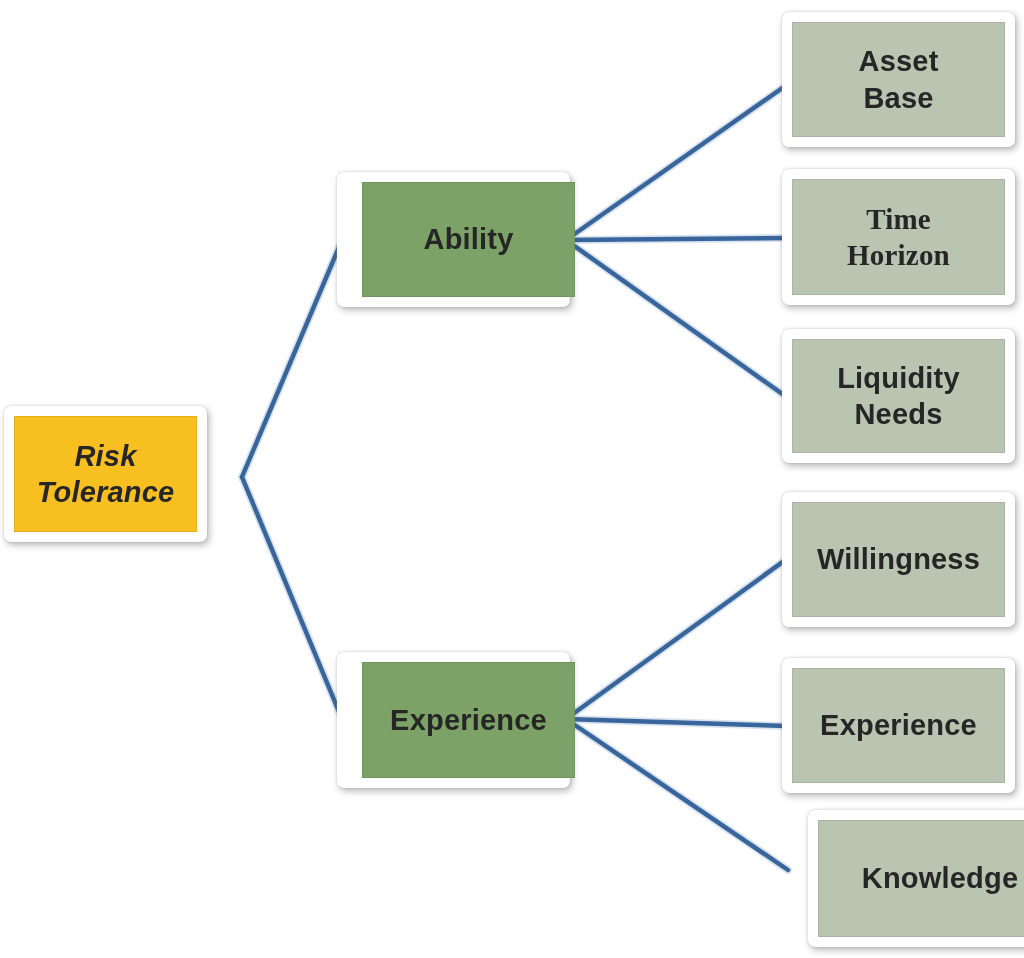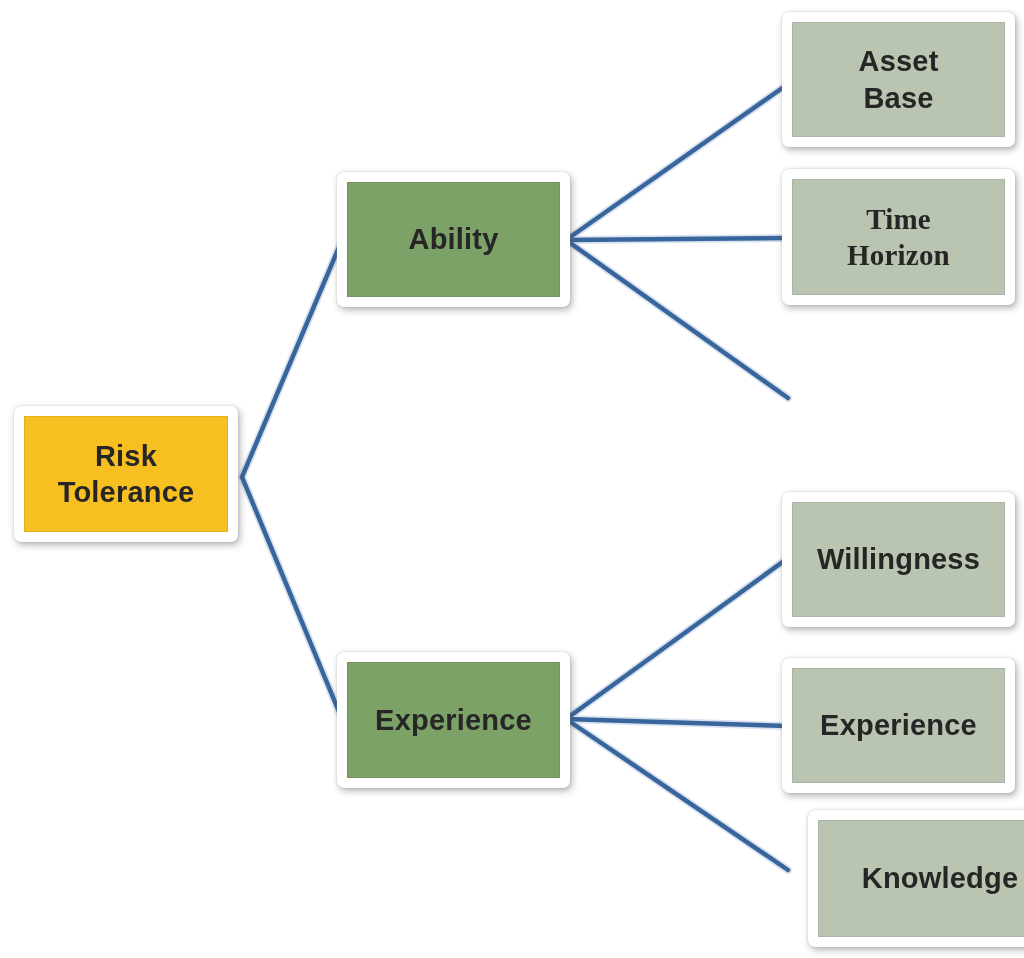--- a/index.html
+++ b/index.html
@@ -43,33 +43,33 @@
   .fill {
     width: 100%;
     height: 100%;
     display: flex;
     align-items: center;
     justify-content: center;
     border: 1px solid rgba(0,0,0,0.08);
     box-sizing: border-box;
   }
   .root-fill   { background: var(--root-fill, #F8BF20); }
-  .branch-fill { background: var(--branch-fill, #7CA268); }
+  .branch-fill { background: var(--branch-fill, #7CA268); margin-left: 15px; }
   .leaf-fill   { background: var(--leaf-fill, #B9C5B1); }
   .lbl {
     font-size: 29px;
     font-weight: bold;
     color: var(--label-text, #262626);
     text-align: center;
     line-height: 1.25;
     white-space: pre-line;
     letter-spacing: 0.2px;
   }
   
-  #node-risk-tolerance { left: 14px;   top: 406px; width: 224px; height: 136px; }
+  #node-risk-tolerance { left: 4px;   top: 406px; width: 203px; height: 136px; font-style: italic; }
   #node-ability        { left: 337px; top: 172px; width: 233px; height: 135px; }
   #node-willingness    { left: 337px; top: 652px; width: 233px; height: 136px; }
   #node-asset-base     { left: 782px; top: 12px;  width: 233px; height: 135px; }
   #node-time-horizon   { left: 782px; top: 169px; width: 233px; height: 136px; font-family: Liberation Serif, serif; }
   #node-liquidity      { left: 782px; top: 329px; width: 233px; height: 134px; }
   #node-personality    { left: 782px; top: 492px; width: 233px; height: 135px; }
   #node-experience     { left: 782px; top: 658px; width: 233px; height: 135px; }
   #node-knowledge      { left: 808px; top: 810px; width: 264px; height: 137px; }
 </style>
 </head>
@@ -124,20 +124,26 @@
     </div>
   </div>
 
   <div class="node" id="node-time-horizon">
     <div class="fill leaf-fill">
       <span class="lbl">Time
 Horizon</span>
     </div>
   </div>
 
+  <div class="node" id="node-liquidity">
+    <div class="fill leaf-fill">
+      <span class="lbl">Liquidity
+Needs</span>
+    </div>
+  </div>
 
   <div class="node" id="node-personality">
     <div class="fill leaf-fill">
       <span class="lbl">Willingness</span>
     </div>
   </div>
 
   <div class="node" id="node-experience">
     <div class="fill leaf-fill">
       <span class="lbl">Experience</span>

